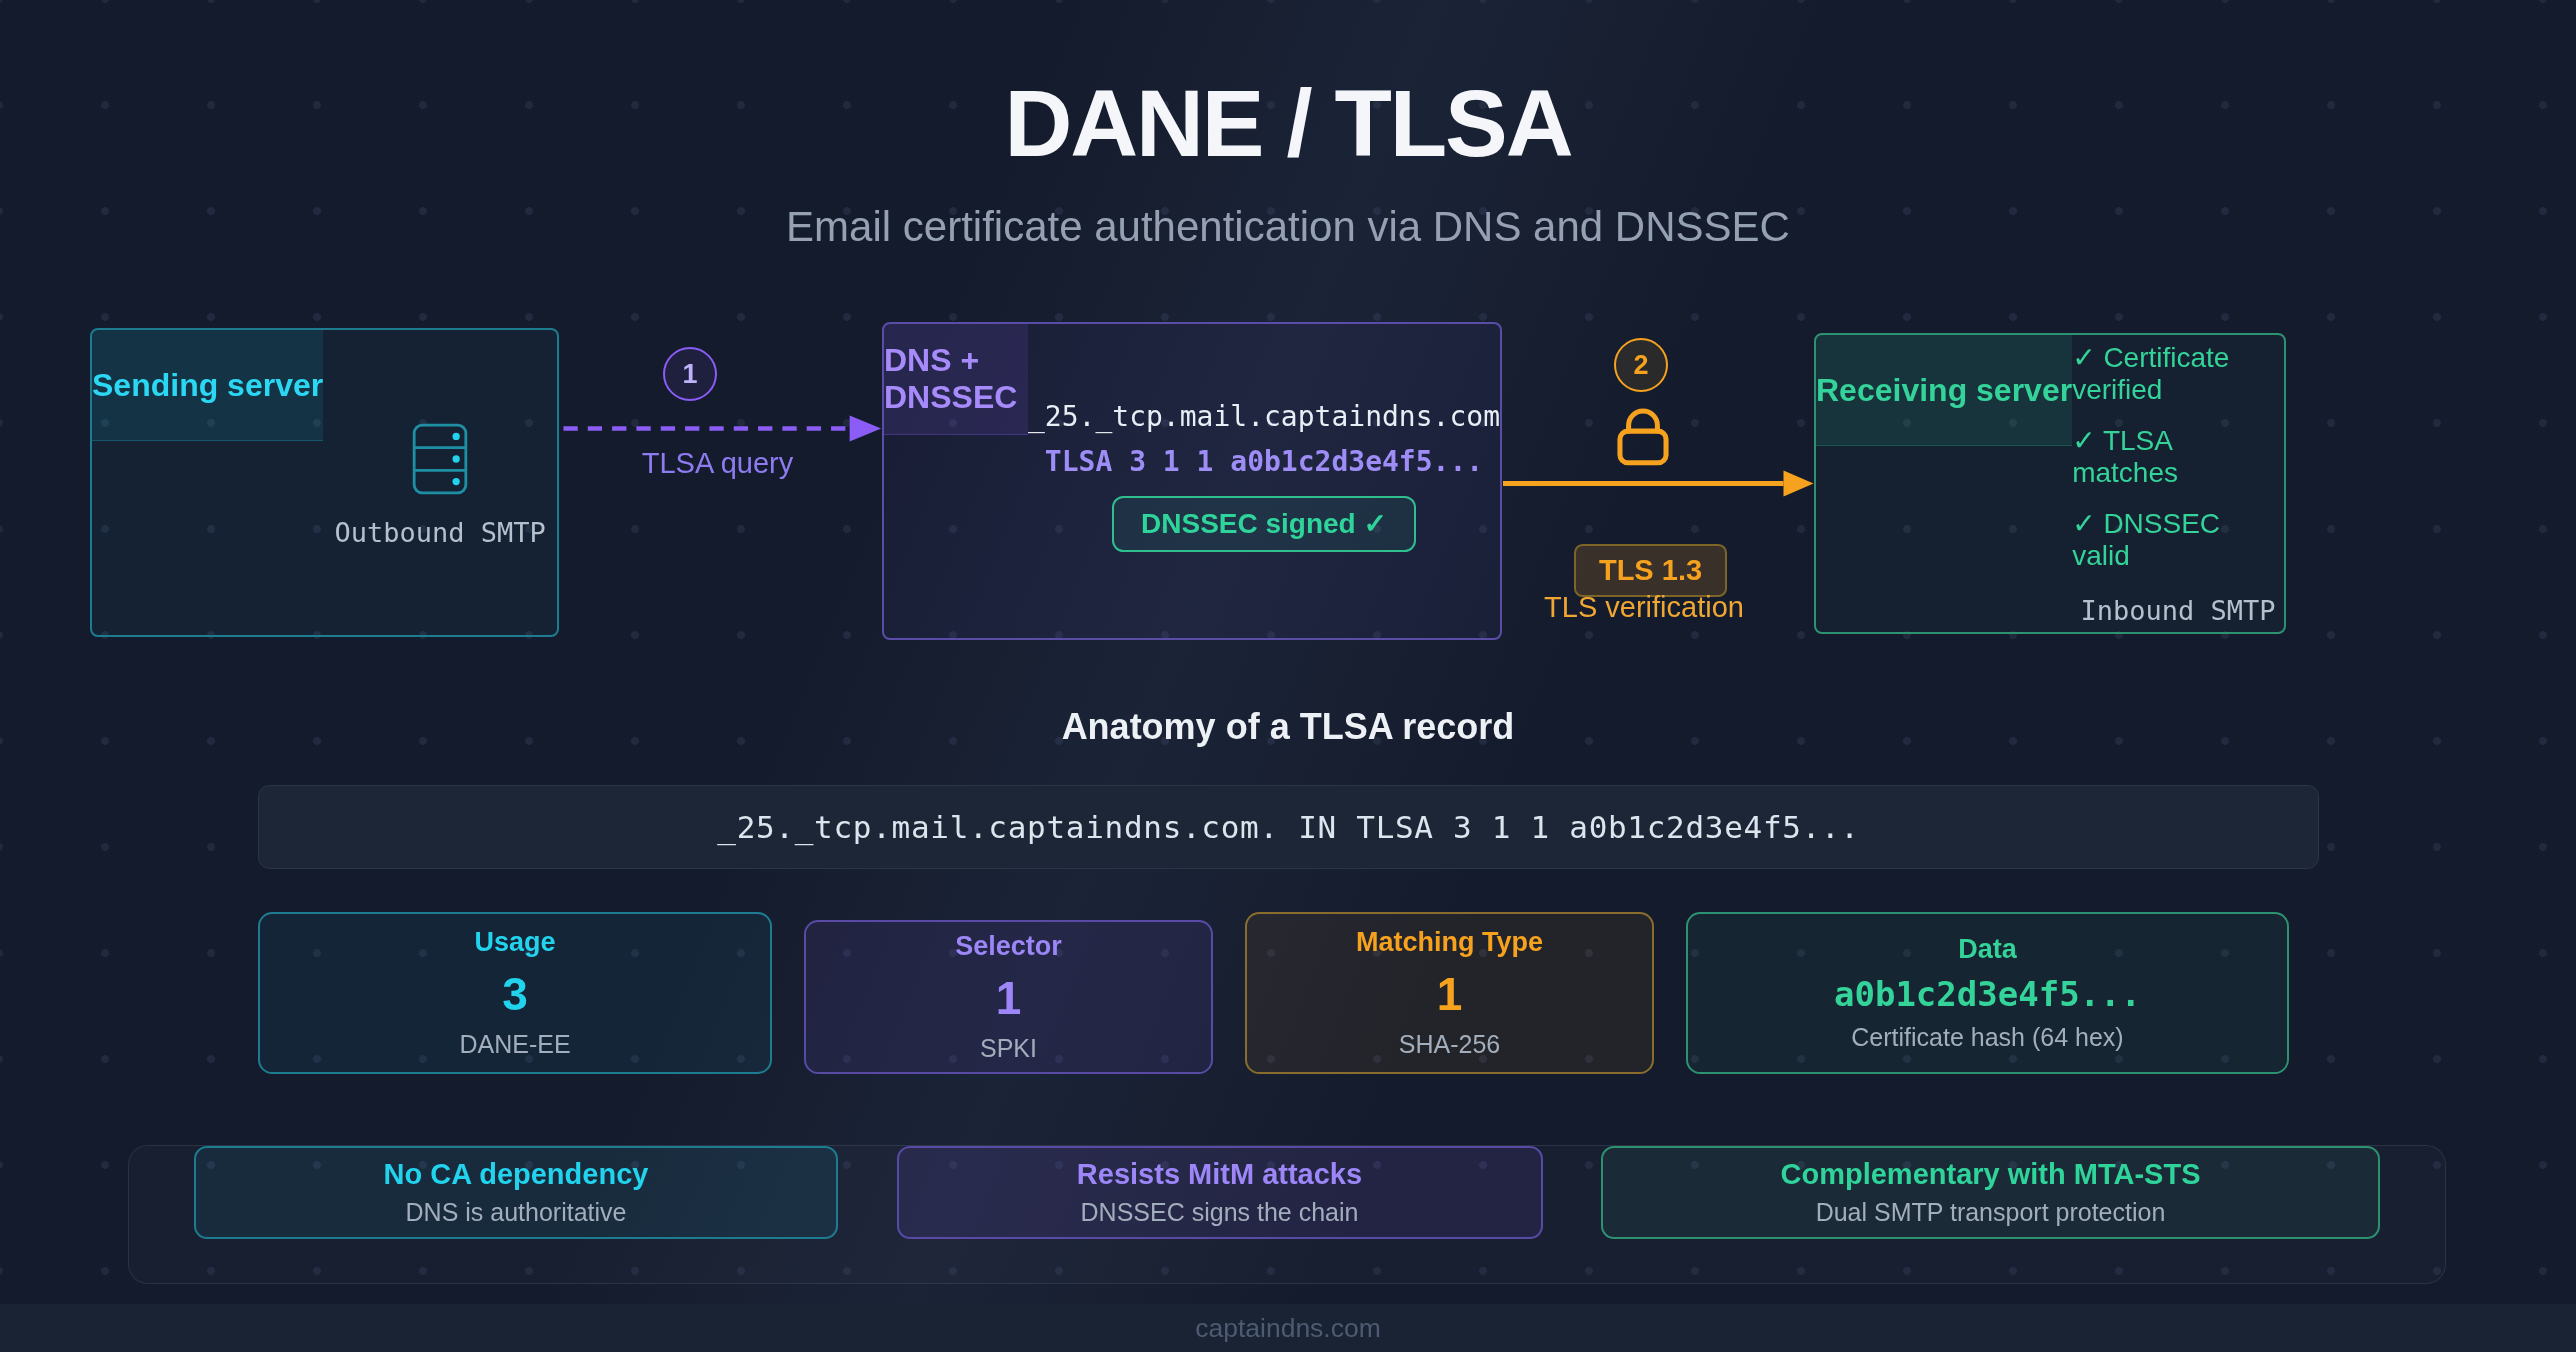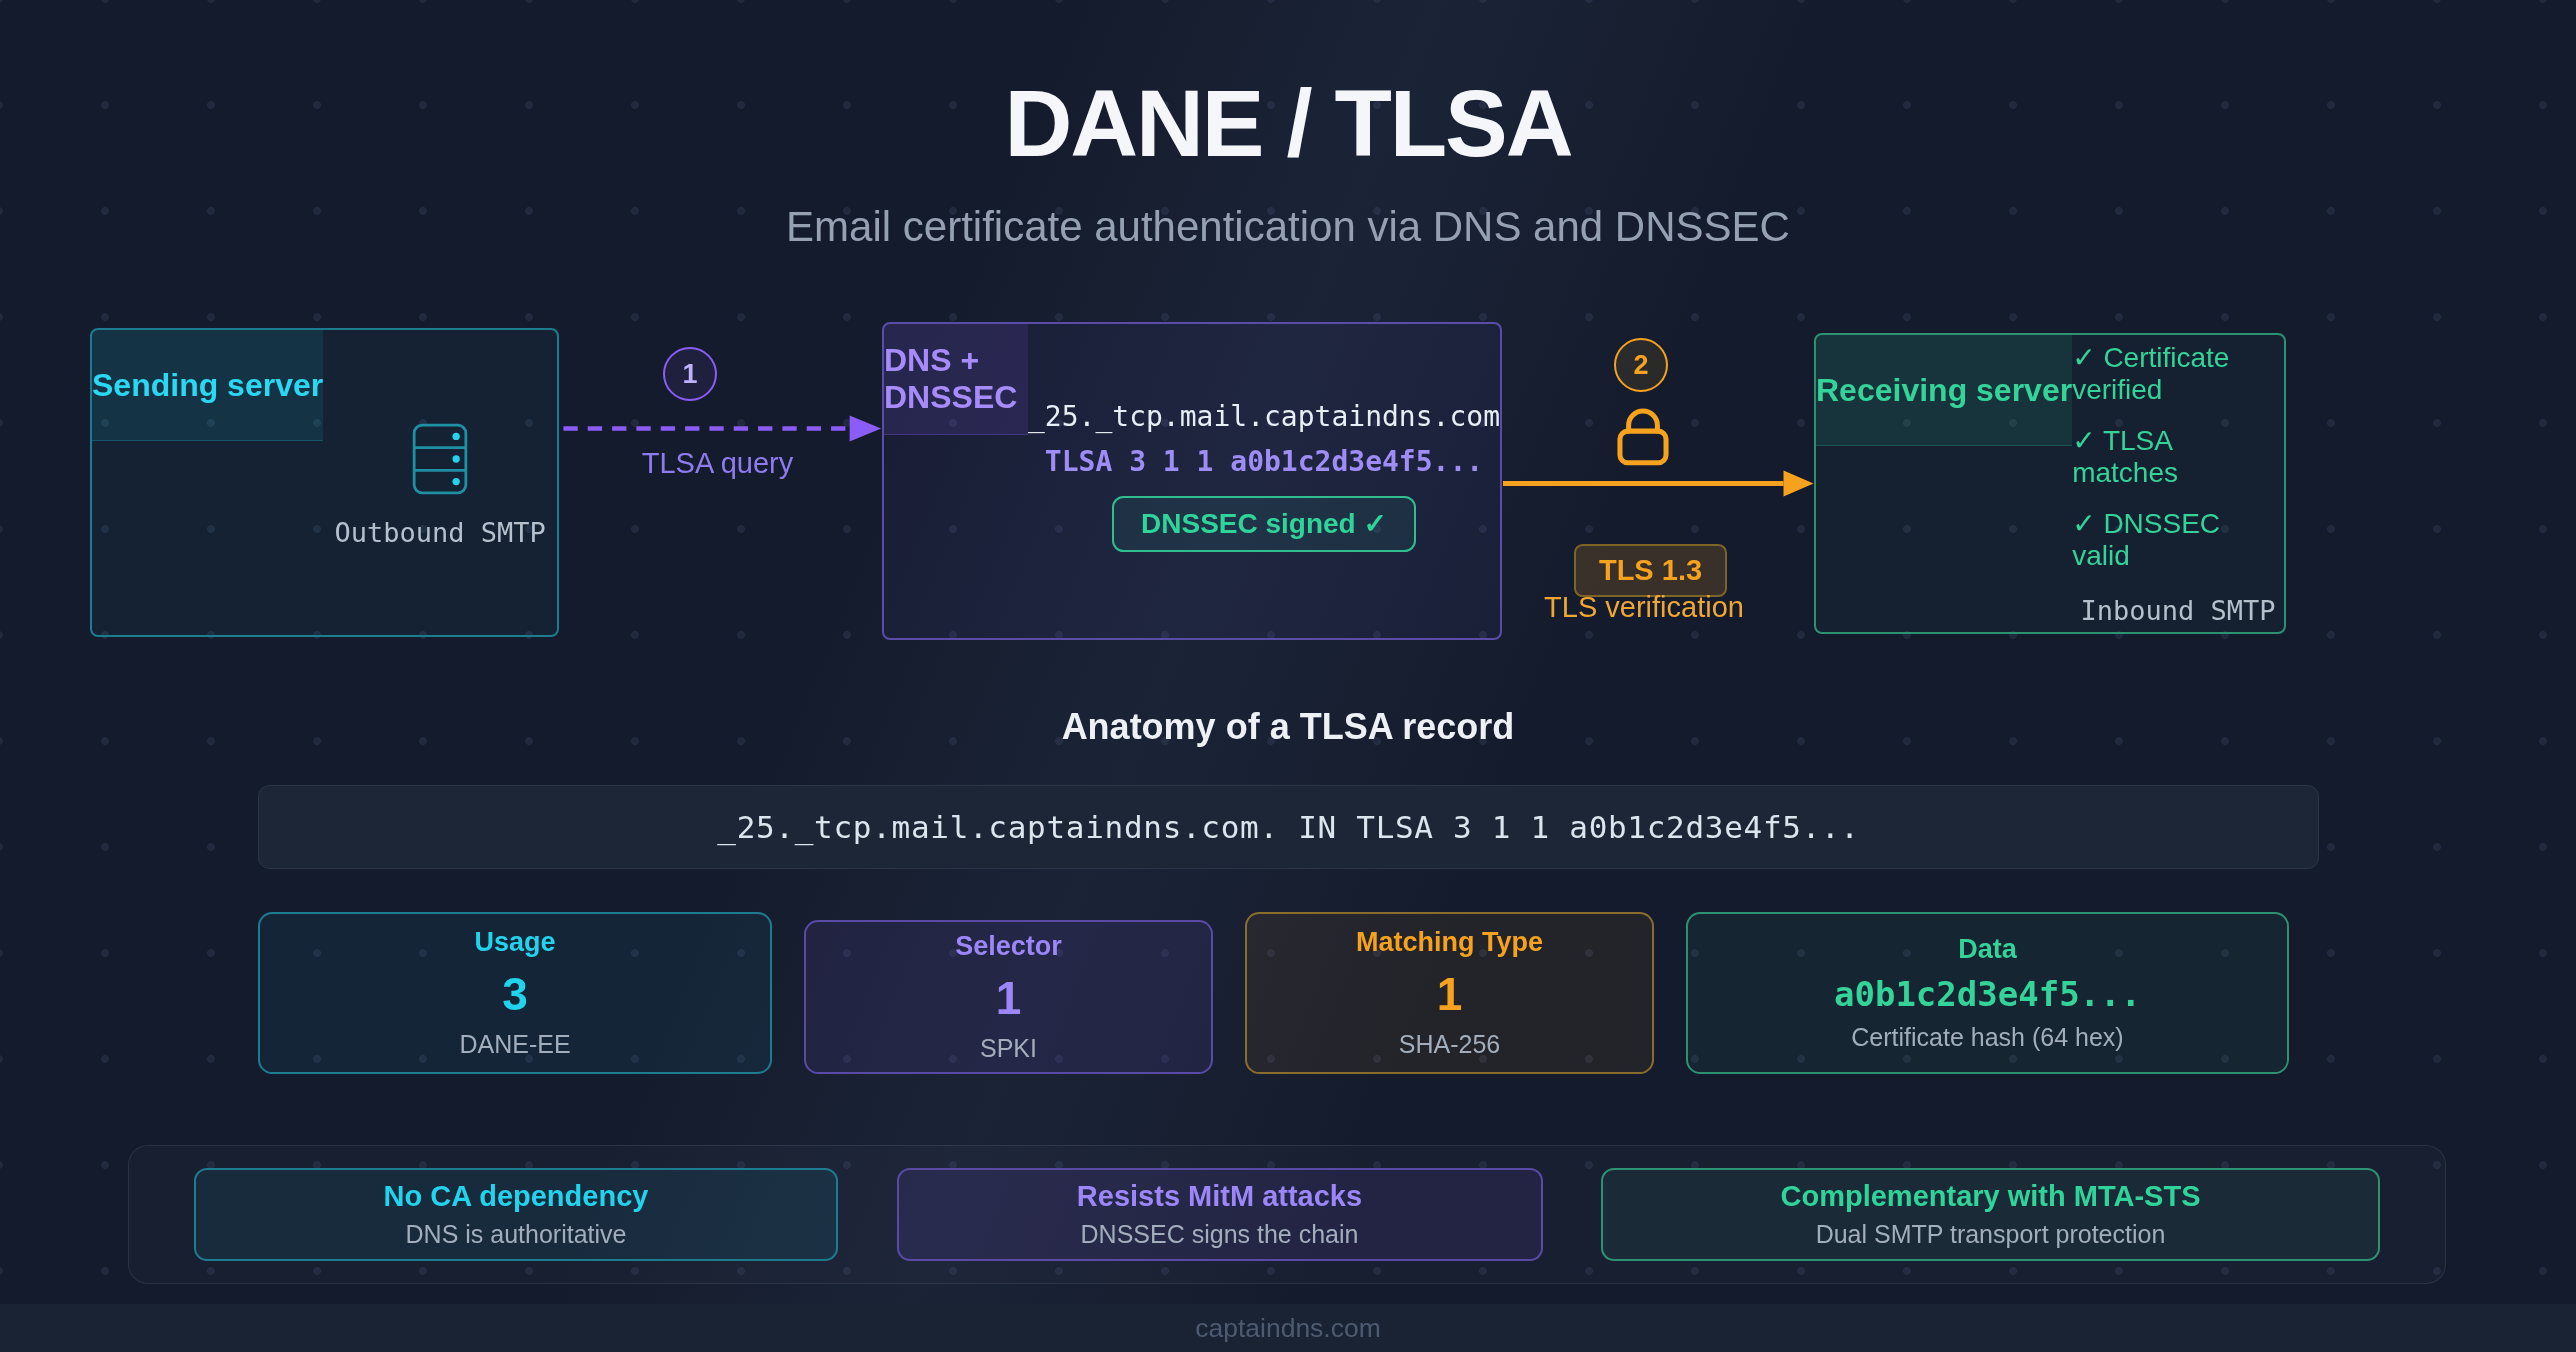--- a/index.html
+++ b/index.html
@@ -94,21 +94,21 @@
   .field-matching { width:409px; border-color:#8a6d2c; background:rgba(246,162,30,0.07); }
   .field-matching .field-label, .field-matching .field-value { color:#f6a21e; }
   .field-data { width:603px; border-color:#2d9271; background:rgba(52,211,153,0.055); }
   .field-data .field-label { color:#34d399; }
   .field-data .field-value { color:#34d399; font-size:34px; font-family:"DejaVu Sans Mono", monospace; }
 
   
   .benefits {
     position:absolute; left:128px; top:1145px; width:2318px; height:139px;
     border:1.4px solid rgba(148,163,184,0.15); border-radius:20px; background:rgba(148,163,184,0.03);
-    display:flex; align-items:center; justify-content:space-between; padding:0 65px;
+    display:flex; align-items:flex-start; justify-content:space-between; padding:0 65px;
   }
   .benefit {
     height:93px; border-radius:13px; border:2.1px solid;
     display:flex; flex-direction:column; align-items:center; justify-content:center; gap:6.4px;
   }
   .benefit-title { font-size:29px; font-weight:700; }
   .benefit-sub { font-size:25px; color:#a3aebd; }
   .benefit-1 { width:644px; border-color:#1d7c8f; background:rgba(34,211,238,0.07); }
   .benefit-1 .benefit-title { color:#22d3ee; }
   .benefit-2 { width:646px; border-color:#584aa5; background:rgba(139,92,246,0.10); }

